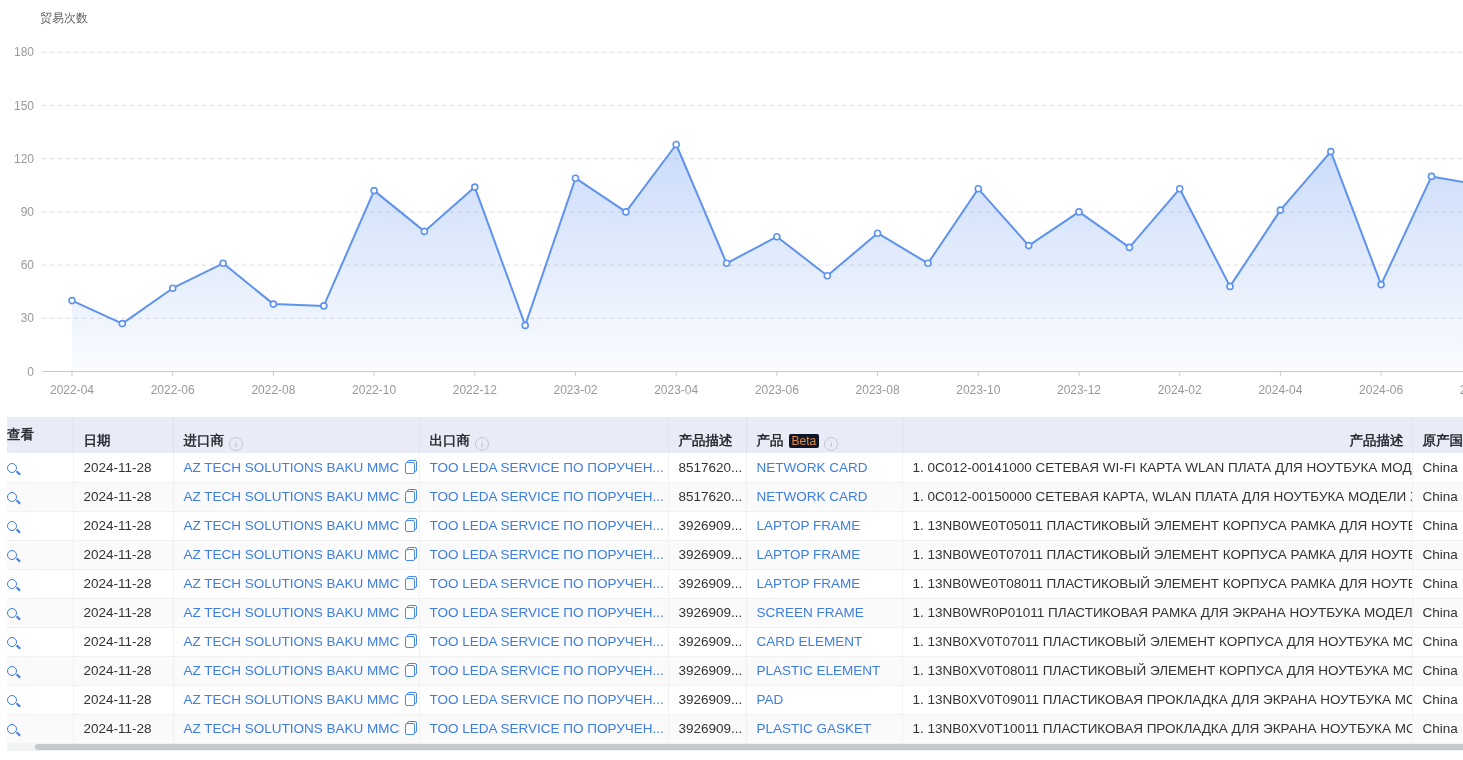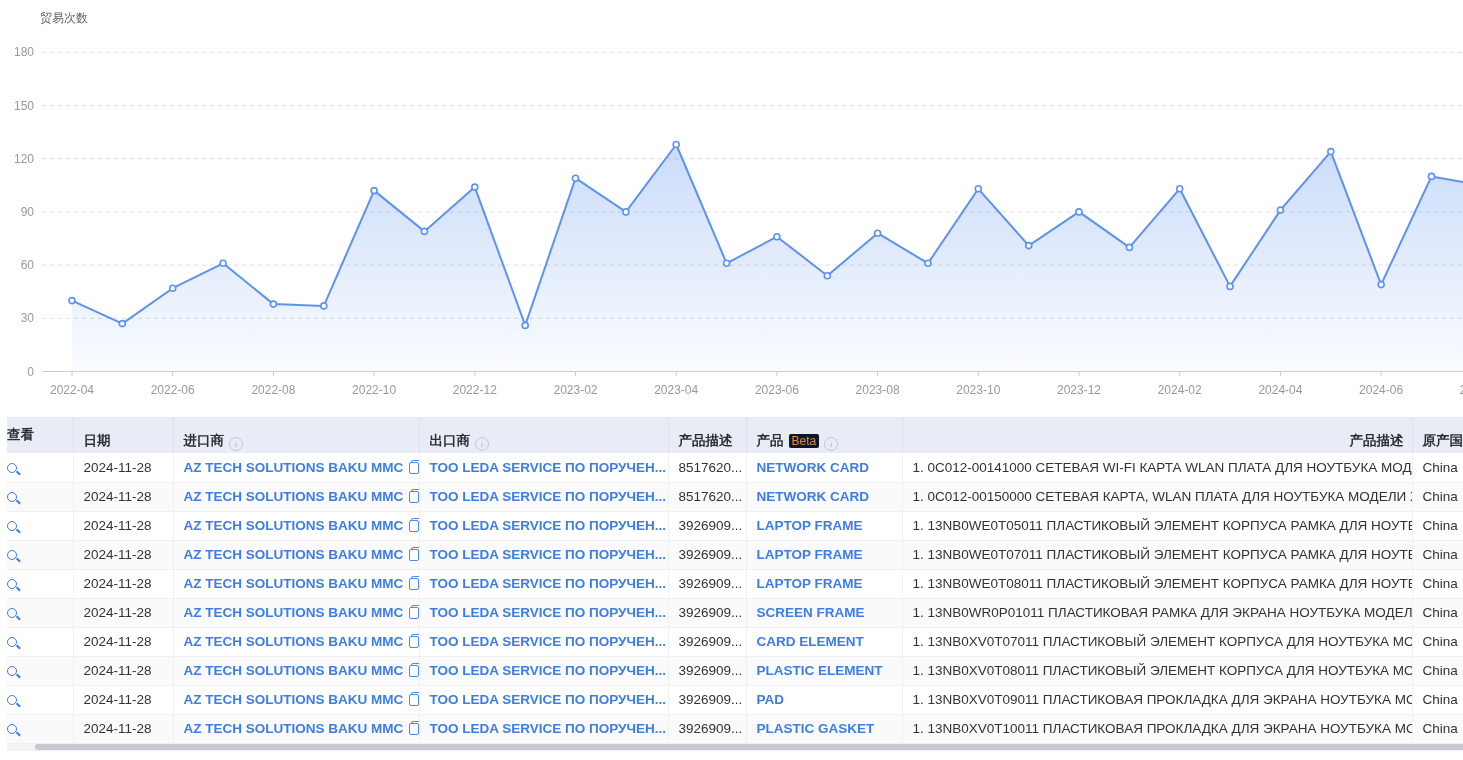--- a/index.html
+++ b/index.html
@@ -25,21 +25,21 @@
   tr:nth-child(even) td { background:#fafafa; }
   .c-view  { width:66px; text-align:left; padding:0; }
   .c-date  { width:100px; }
   .c-importer { width:246px;margin-top:44px; }
   .c-exporter { width:249px; }
   .c-hs_code  { width:78px; }
   .c-product  { width:156px; }
   .c-description { width:510px;text-align:right; }
   .c-origin { width:51px; border-left:1px solid #e0e3ee !important; }
 
-  .link { color:#3e7ee2; text-decoration:none; cursor:pointer;font-weight:bold; }
+  .link { color:#3e7ee2; text-decoration:none; cursor:pointer; }
 
   
   .zoom-icon { display:inline-block; width:10px; height:10px; border:1.6px solid #3e7ee2;
     border-radius:50%; position:relative; vertical-align:middle; cursor:pointer; }
   .zoom-icon::after { content:""; position:absolute; width:5px; height:1.6px;
     background:#3e7ee2; right:-4.5px; bottom:-1.5px; transform:rotate(45deg); }
 
   
   .copy-icon { display:inline-block; position:relative; width:12px; height:14px;
     margin-left:6px; vertical-align:-2px; cursor:pointer; }

